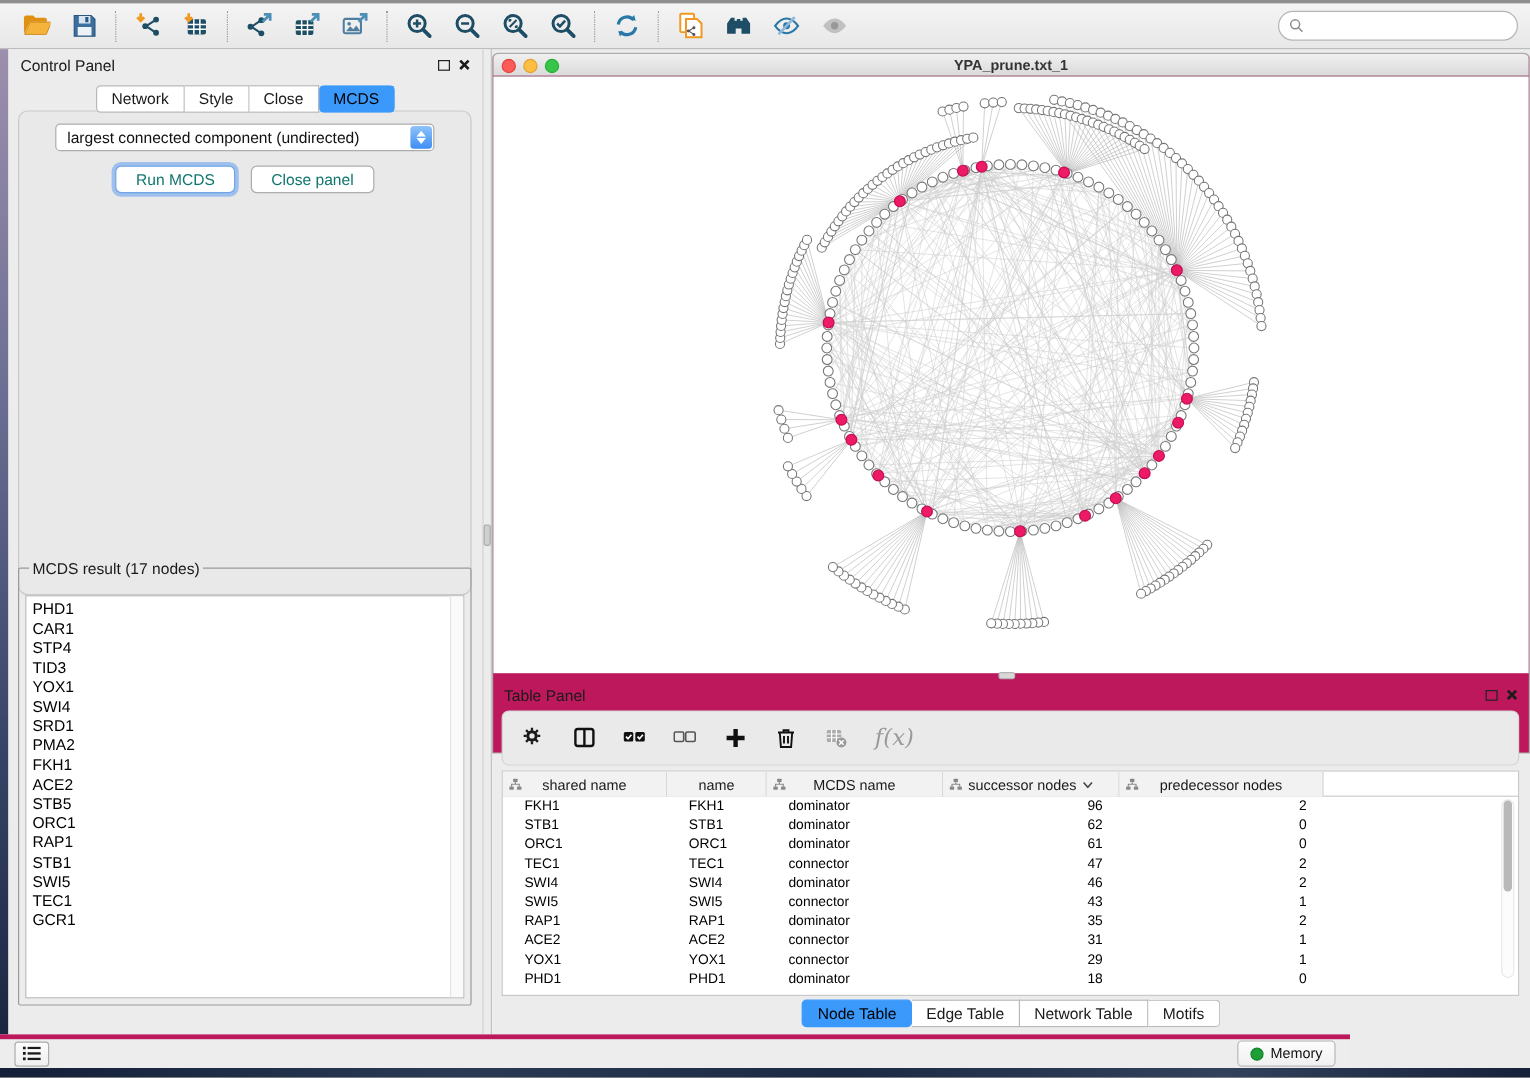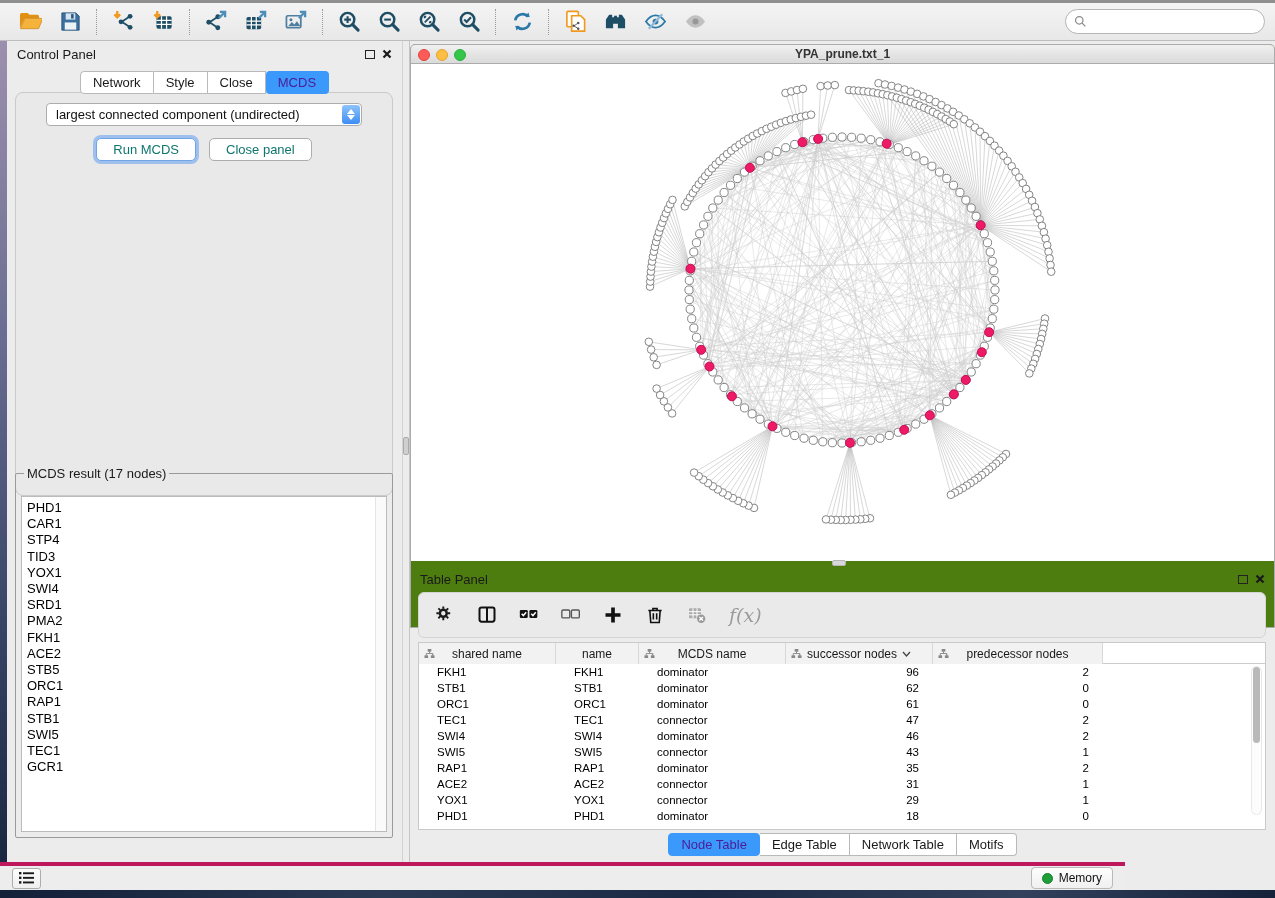--- a/index.html
+++ b/index.html
@@ -21,40 +21,40 @@
   .control-panel{position:absolute;left:7px;top:41px;width:395px;height:821px;background:#ECECEC;}
   .panel-header{position:relative;height:26px;display:flex;align-items:center;padding:0 10px;font-size:13px;color:#1a1a1a;}
   .ph-icons{margin-left:auto;display:flex;align-items:center;gap:7px;}
   .ph-icons .fl{width:10px;height:9px;border:1.6px solid #222;display:inline-block;}
   .ph-icons svg{width:10px;height:10px;}
   .cp-tabs{position:absolute;left:0;top:30px;width:100%;display:flex;justify-content:center;z-index:2;}
   .tabseg{display:flex;}
   .tab{font-size:13px;padding:3px 12px;background:#fff;border:1px solid #B9B9B9;border-left:none;color:#1a1a1a;}
   .tab:first-child{border-left:1px solid #B9B9B9;border-radius:4px 0 0 4px;}
   .tab:last-child{border-radius:0 4px 4px 0;}
-  .tab.active{background:#3B99FC;border-color:#3B99FC;color:#4c1d95;border-radius:4px;}
+  .tab.active{background:#3B99FC;border-color:#3B99FC;color:#000000;border-radius:4px;}
   .cp-box{position:absolute;left:8px;top:51px;width:378px;height:404px;background:#E9E9E9;border:1px solid #C9C9C9;border-radius:8px;}
   .opt-label{margin-top:28px;text-align:center;font-size:13px;color:#1a1a1a;}
   .dropdown{position:relative;margin:10px auto 0;width:316px;height:23px;background:#fff;border:1px solid #ADADAD;border-radius:4px;display:flex;align-items:center;font-size:13px;padding-left:9px;color:#111;}
   .stepper{position:absolute;right:1px;top:1px;bottom:1px;width:18px;border-radius:3px;background:linear-gradient(#8FC3F9,#3D8DF5);display:flex;flex-direction:column;align-items:center;justify-content:center;gap:1px;}
   .stepper svg{width:8px;height:5px;}
   .btn-row{margin-top:12px;display:flex;justify-content:center;gap:13px;}
   .pbtn{font-size:13px;padding:3px 16px;background:#fff;border:1px solid #ADADAD;border-radius:5px;color:#0f766e;}
   .pbtn.focused{box-shadow:0 0 0 3px rgba(110,165,240,.6);border-color:#6FA5E8;}
   .mcds-result{position:absolute;left:8px;top:425px;width:378px;height:372px;border:1px solid #9a9a9a;border-radius:2px;margin:0;padding:0 3px 3px;}
   .mcds-result legend{font-size:13px;color:#1a1a1a;padding:0 3px;margin-left:5px;}
   .result-list{position:absolute;left:5px;top:15px;right:5px;bottom:5px;background:#fff;border:1px solid #bbb;overflow:hidden;padding:3px 0 0 5px;}
   .result-item{font-size:13px;line-height:16.2px;color:#000;}
   .list-scroll{position:absolute;top:16px;right:6px;bottom:6px;width:11px;background:#FAFAFA;border-left:1px solid #E4E4E4;}
   
   .splitter{position:absolute;left:402px;top:41px;width:8px;height:821px;background:#ECECEC;border-left:1px solid #D2D2D2;border-right:1px solid #C4C4C4;}
   .splitter .grip{position:absolute;left:0px;top:396px;width:6px;height:18px;background:#CFCFCF;border:1px solid #ABABAB;border-radius:2px;}
   
   .right-side{position:absolute;left:410px;top:41px;width:865px;height:821px;}
-  .network-window{position:absolute;left:0;top:3px;width:865px;height:584px;background:#4d7c0f;border:1px solid #ABABAB;border-radius:5px 5px 0 0;overflow:hidden;}
+  .network-window{position:absolute;left:0;top:3px;width:865px;height:584px;background:#be185d;border:1px solid #ABABAB;border-radius:5px 5px 0 0;overflow:hidden;}
   .net-titlebar{height:19px;background:linear-gradient(#F0F0F0,#DADADA);border-bottom:1px solid #ACACAC;position:relative;display:flex;align-items:center;justify-content:center;font-size:12px;font-weight:bold;color:#333;}
   .lights{position:absolute;left:7px;top:3.5px;display:flex;gap:6px;}
   .light{width:12px;height:12px;border-radius:50%;}
   .light.r{background:#FC5B57;border:1px solid #E2433E;}
   .light.y{background:#FDBE41;border:1px solid #E0A332;}
   .light.g{background:#35C649;border:1px solid #2AAE3C;}
   .net-canvas{position:relative;width:100%;height:497px;background:#fff;}
   
   .h-split{position:absolute;left:0;top:519px;width:865px;height:6px;}
   .h-split .grip-h{position:absolute;left:422px;top:0;width:14px;height:6px;background:#D8D8D8;border:1px solid #B5B5B5;border-radius:2px;}

